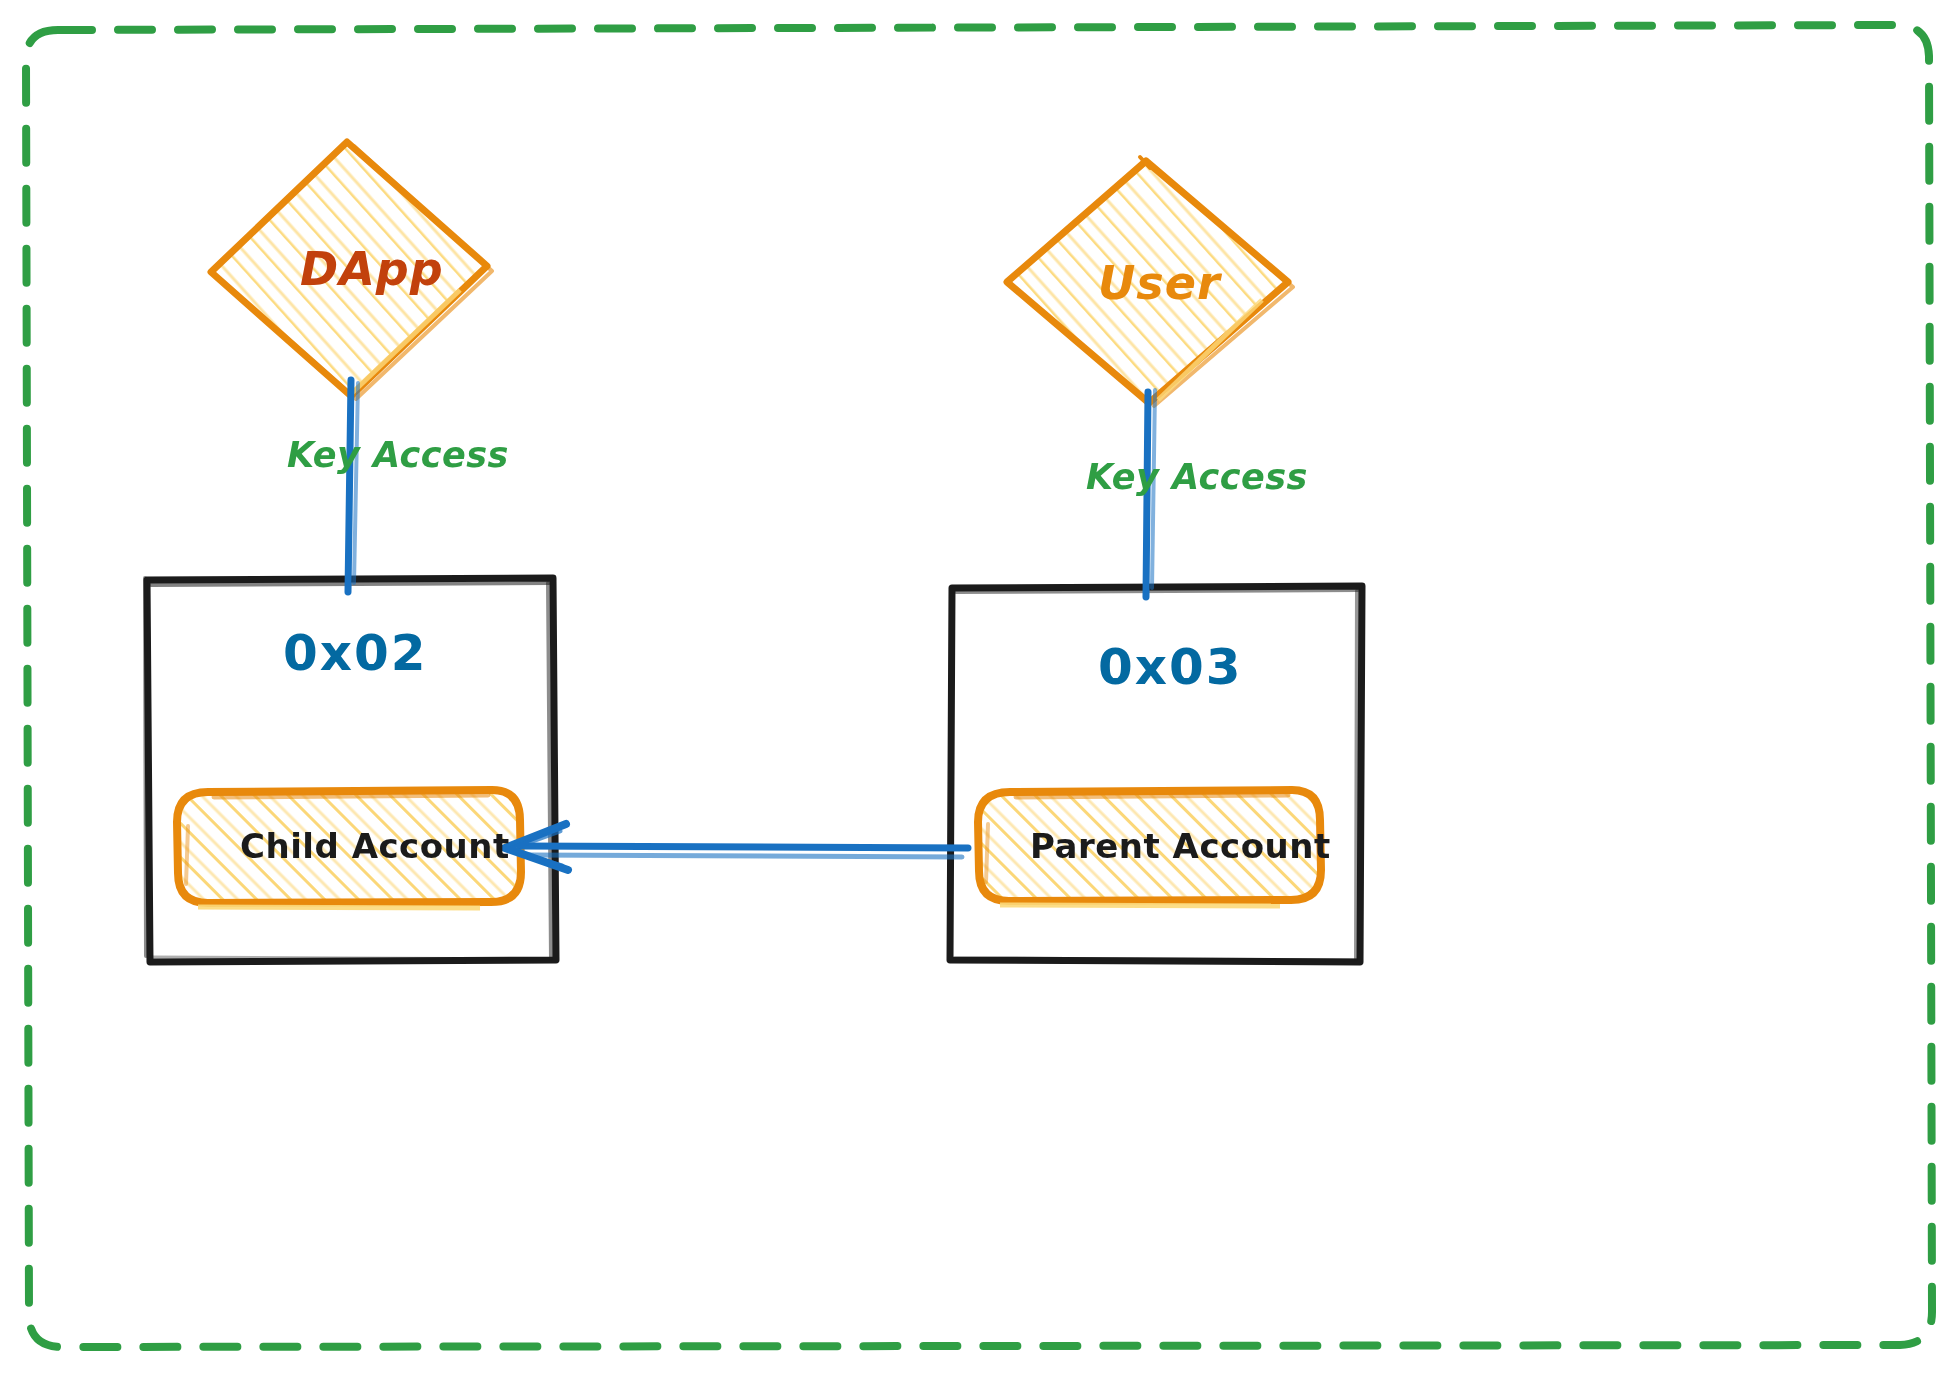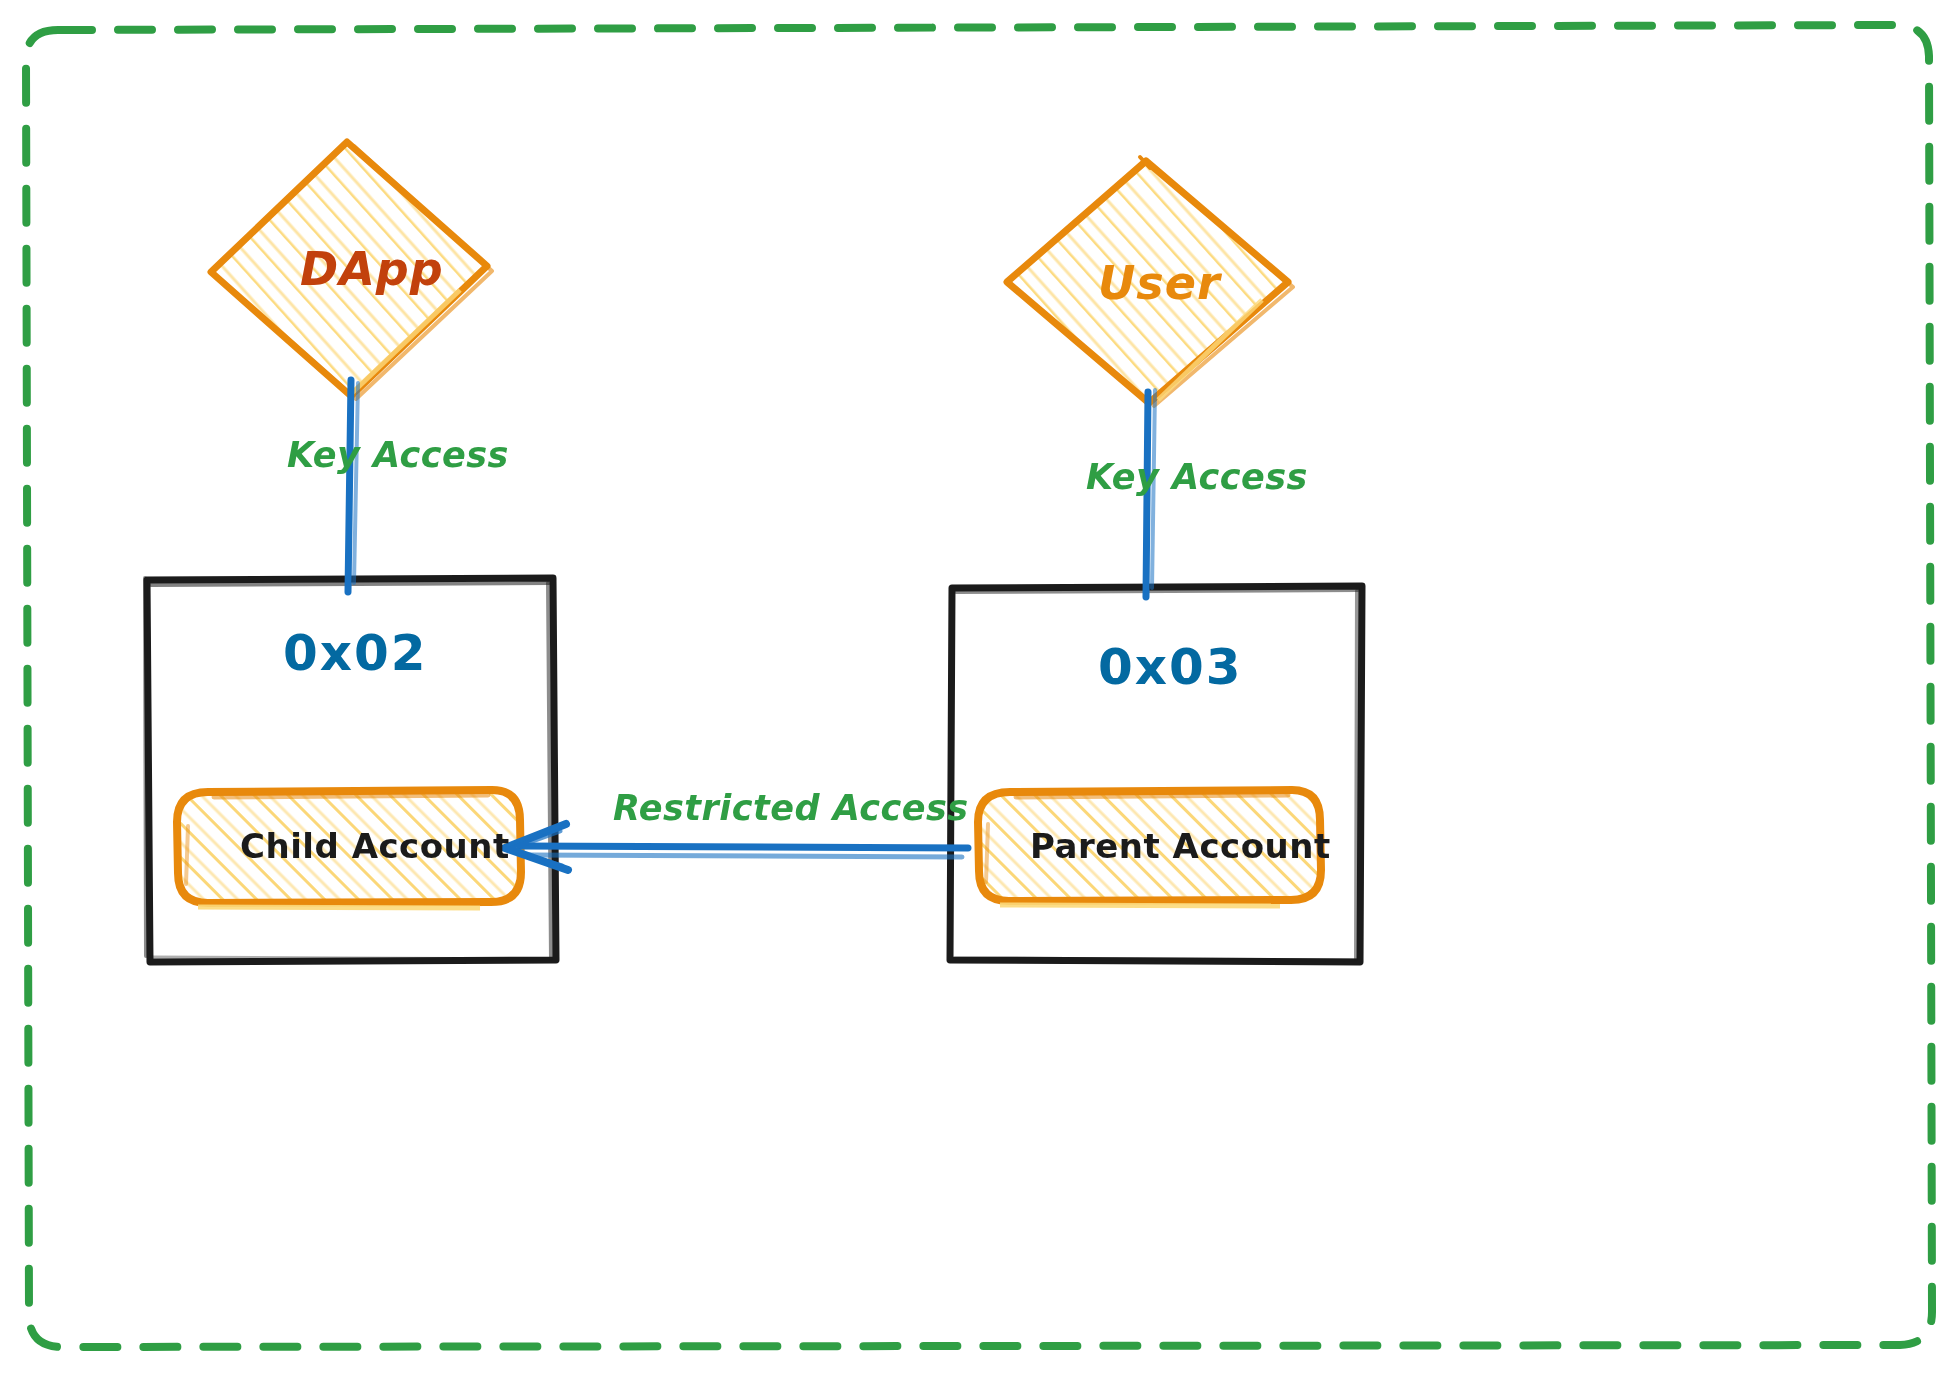--- a/index.html
+++ b/index.html
@@ -157,15 +157,14 @@
   <div class="node-label label-box-id" style="left:1098px; top:630px;margin-top:8px;">0x03</div>
 
   <div class="node-label label-account" style="left:240px; top:826px;">Child Account</div>
 
   <div class="node-label label-account" style="left:1030px; top:826px;">Parent Account</div>
 
   <div class="node-label label-edge" style="left:287px; top:435px; color:#2f9e44;">Key Access</div>
 
   <div class="node-label label-edge" style="left:1086px; top:457px; color:#2f9e44;">Key Access</div>
 
-  <div class="node-label label-edge" style="left:613px; top:788px; color:#2f9e44;">Restricted Access</div>
 
 </div>
 
 </body></html>

